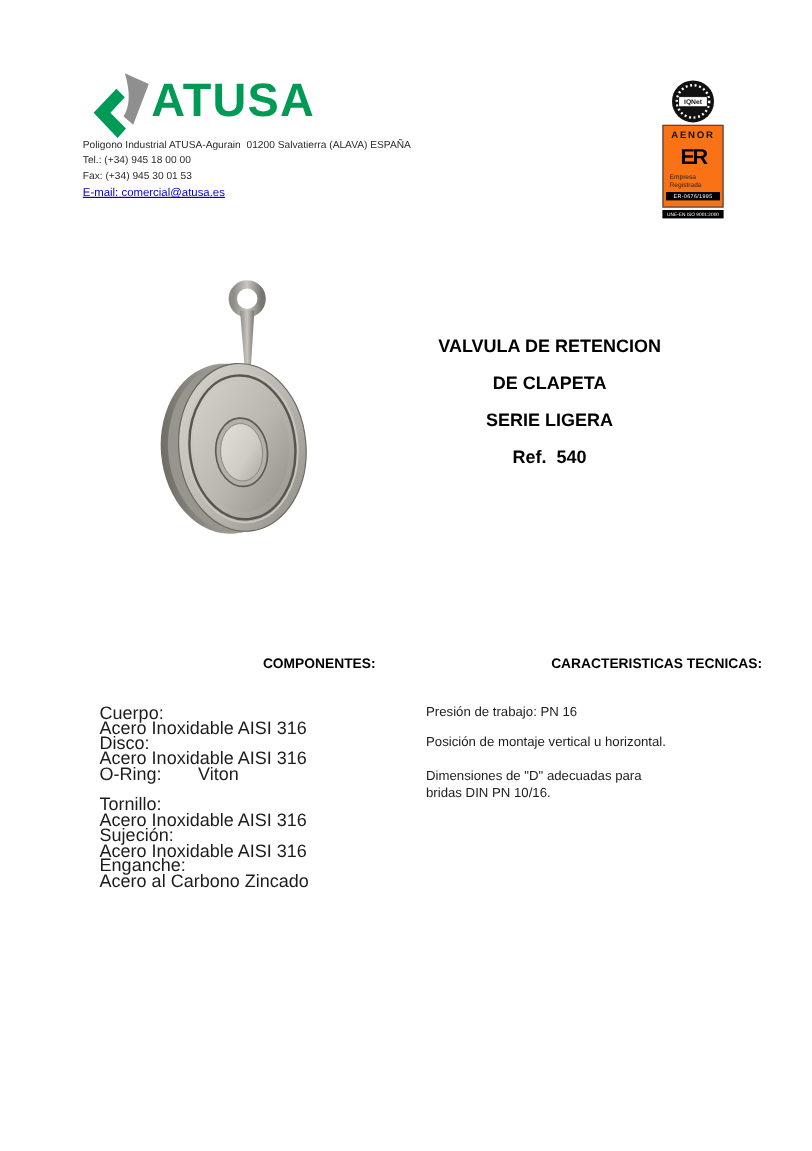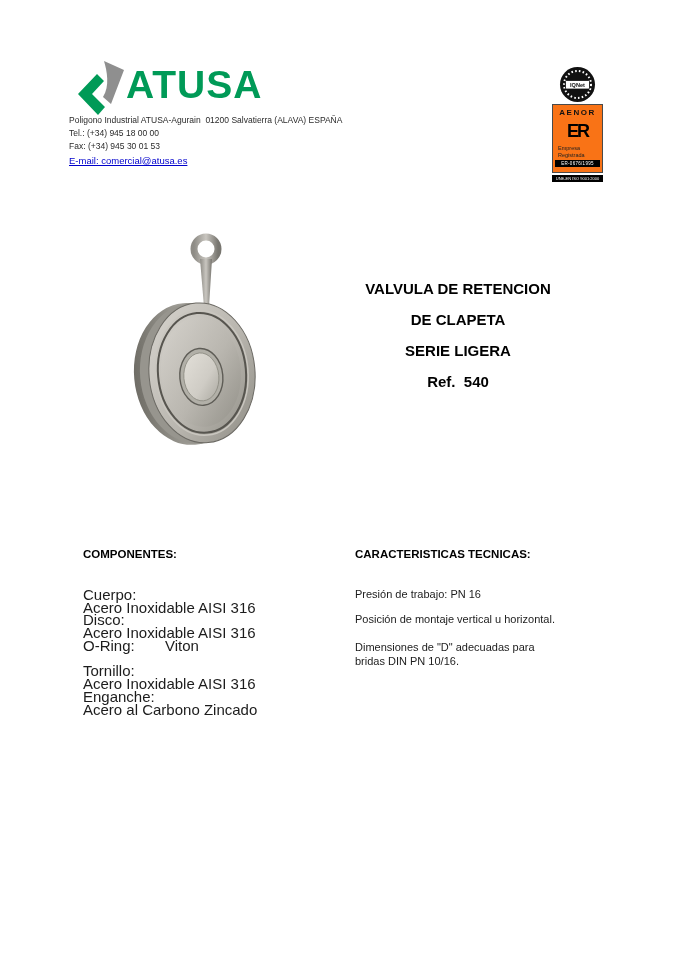--- a/index.html
+++ b/index.html
@@ -46,21 +46,21 @@
   .valve-figure { position:absolute; left:128px; top:198px; width:175px; height:240px; }
 
   
   .title-block {
     position:absolute; left:338px; top:256px; width:240px;
     text-align:center; font-size:15px; font-weight:bold; color:#000;
   }
   .title-block div { line-height:31px; white-space:pre; }
 
   
-  .sec-heading { font-size:11.5px; font-weight:bold; color:#000; line-height:13px; margin-bottom:27px; }
+  .sec-heading { font-size:11.5px; font-weight:bold; color:#000; line-height:13px; margin-bottom:27px;text-align:right; }
   .components { position:absolute; left:83px; top:531px; width:230px; }
   .comp-row { height:13px; line-height:13px; margin-bottom:12.4px; font-size:15px; }
   .comp-label { display:inline-block; width:82px; }
   .comp-value { display:inline-block; }
 
   .technical { position:absolute; left:355px; top:531px; width:280px; font-size:11px; }
   .tech-item { height:13px; line-height:13px; }
   .tech-item.first { margin-bottom:12px; }
   .tech-item.second { margin-bottom:14px; }
   .tech-para { line-height:14px; }
@@ -157,20 +157,23 @@
     <div class="comp-row">
       <span class="comp-label">Disco:</span><span class="comp-value">Acero Inoxidable AISI 316</span>
     </div>
     <div class="comp-row">
       <span class="comp-label">O-Ring:</span><span class="comp-value">Viton</span>
     </div>
     <div class="comp-row">
       <span class="comp-label">Tornillo:</span><span class="comp-value">Acero Inoxidable AISI 316</span>
     </div>
     <div class="comp-row">
+      <span class="comp-label">Sujeción:</span><span class="comp-value">Acero Inoxidable AISI 316</span>
+    </div>
+    <div class="comp-row">
       <span class="comp-label">Enganche:</span><span class="comp-value">Acero al Carbono Zincado</span>
     </div>
   </div>
 
   <div class="technical">
     <div class="sec-heading">CARACTERISTICAS TECNICAS:</div>
     <div class="tech-item first">Presión de trabajo: PN 16</div>
     <div class="tech-item second">Posición de montaje vertical u horizontal.</div>
     <div class="tech-para">
       <div>Dimensiones de "D" adecuadas para</div>

